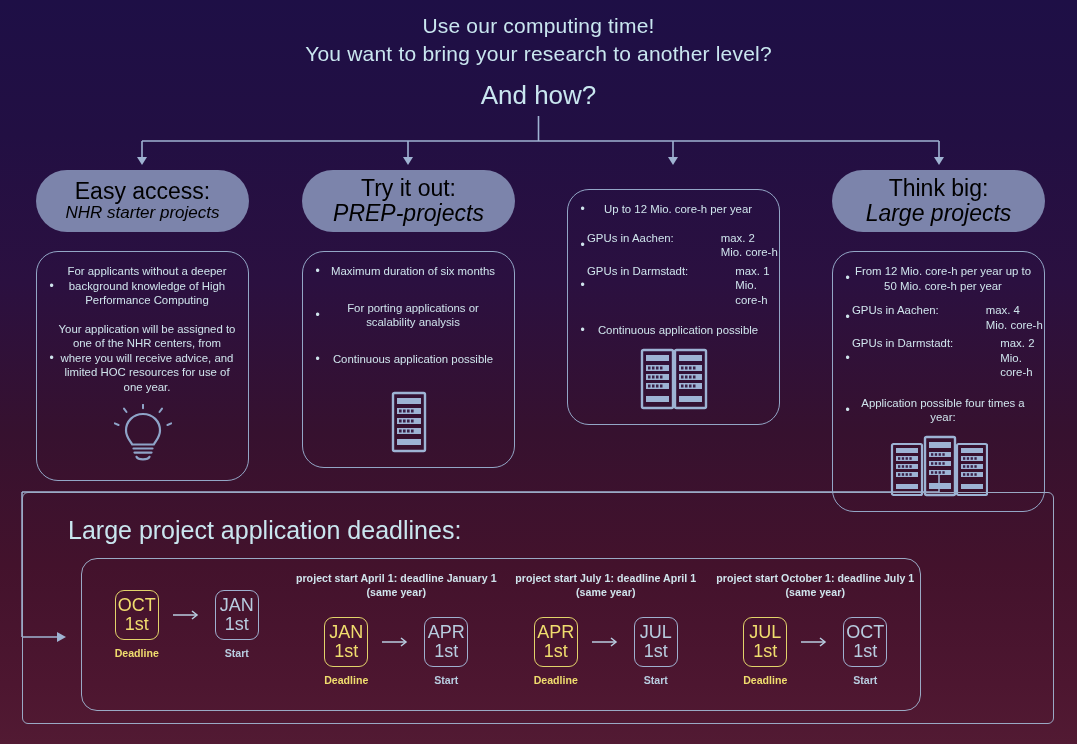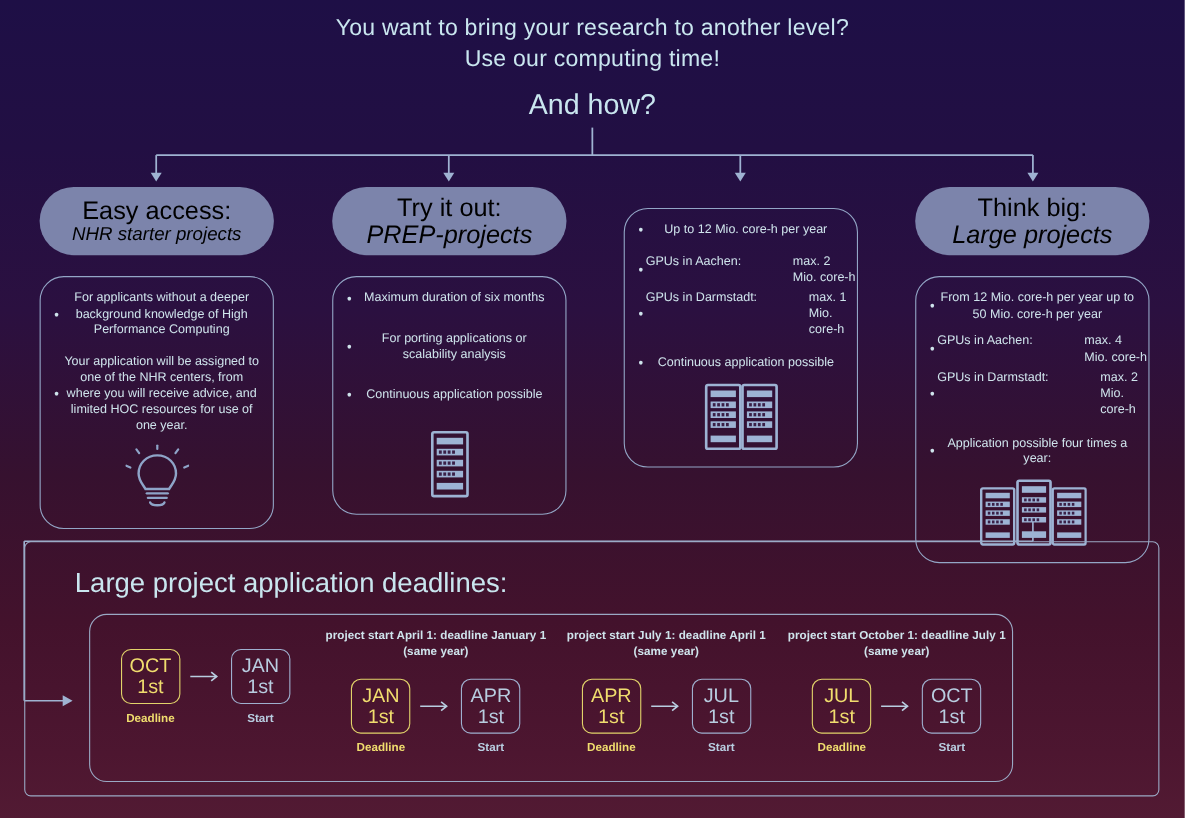--- a/index.html
+++ b/index.html
@@ -115,39 +115,39 @@
     display: flex;
   }
   .slot { flex: 1 1 0; padding-top: 13px; display: flex; flex-direction: column; align-items: center; }
   .slotcap {
     font-size: 10.6px; line-height: 13.5px; text-align: center;
     color: #cfe4ec; font-weight: bold; letter-spacing: .05px;
   }
   .pairs { margin-top: 18px; display: flex; align-items: flex-start; gap: 5px; }
   .dbox { display: flex; flex-direction: column; align-items: center; width: 56px; }
   .bx {
-    width: 54px; height: 50px; border-radius: 9px;
+    width: 44px; height: 50px; border-radius: 9px;
     display: flex; flex-direction: column; align-items: center; justify-content: center;
     font-size: 18px; line-height: 19px;
   }
   .bx.dl { border: 1.6px solid #e2d36a; color: #f0dd6e; }
   .bx.st { border: 1.6px solid #9fb0cf; color: #b8cde0; }
   .dlabel { margin-top: 7px; font-size: 10.6px; font-weight: bold; }
   .dlabel.dl { color: #f0dd6e; }
   .dlabel.st { color: #b8cde0; }
   .arrow { width: 34px; height: 50px; display: flex; align-items: center; justify-content: center; }
 </style>
 </head>
 <body>
 
 <div class="stage">
 
   <div class="headline">
+    <div>Use our computing time!</div>
     <div>You want to bring your research to another level?</div>
-    <div>Use our computing time!</div>
   </div>
   <div class="subhead">And how?</div>
 
   <svg class="connectors" width="1077" height="744">
     <g stroke="#9fb3d2" stroke-width="1.6" fill="none">
       <path d="M538.5,116 L538.5,141"></path>
       <path d="M142,141 L939,141"></path>
       <path d="M142,141 L142,158"></path>
       <path d="M408,141 L408,158"></path>
       <path d="M673,141 L673,158"></path>

